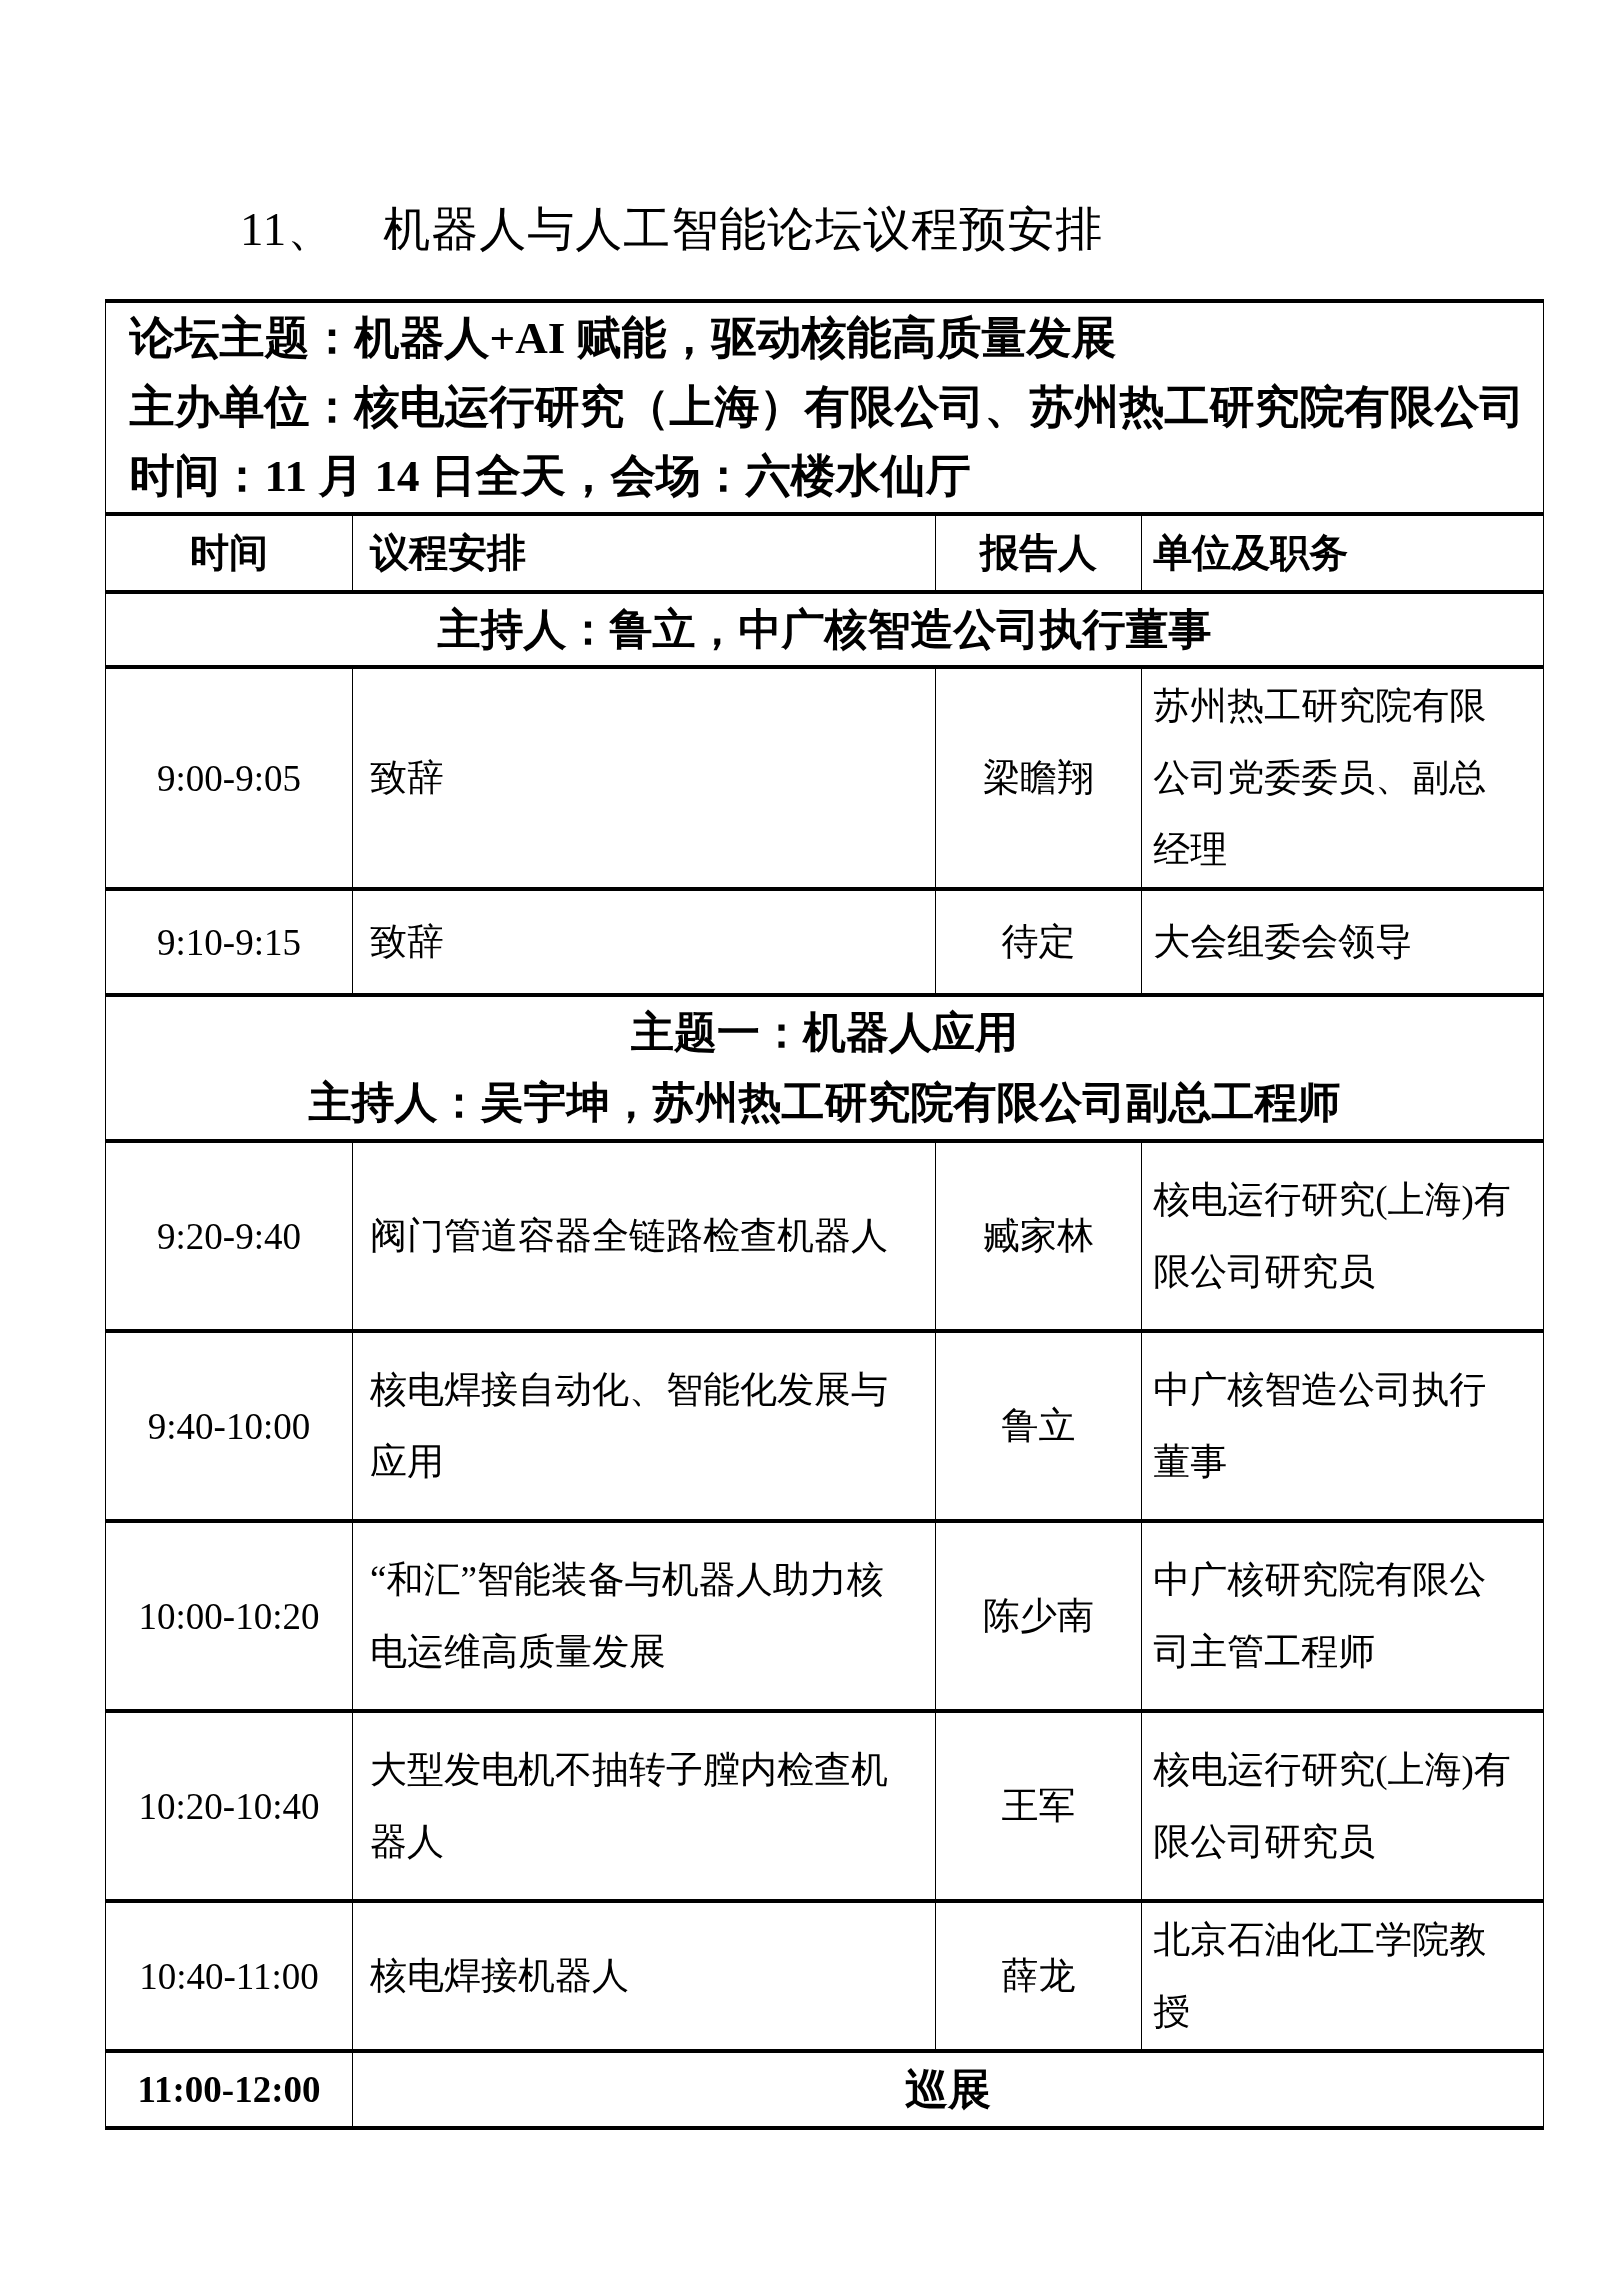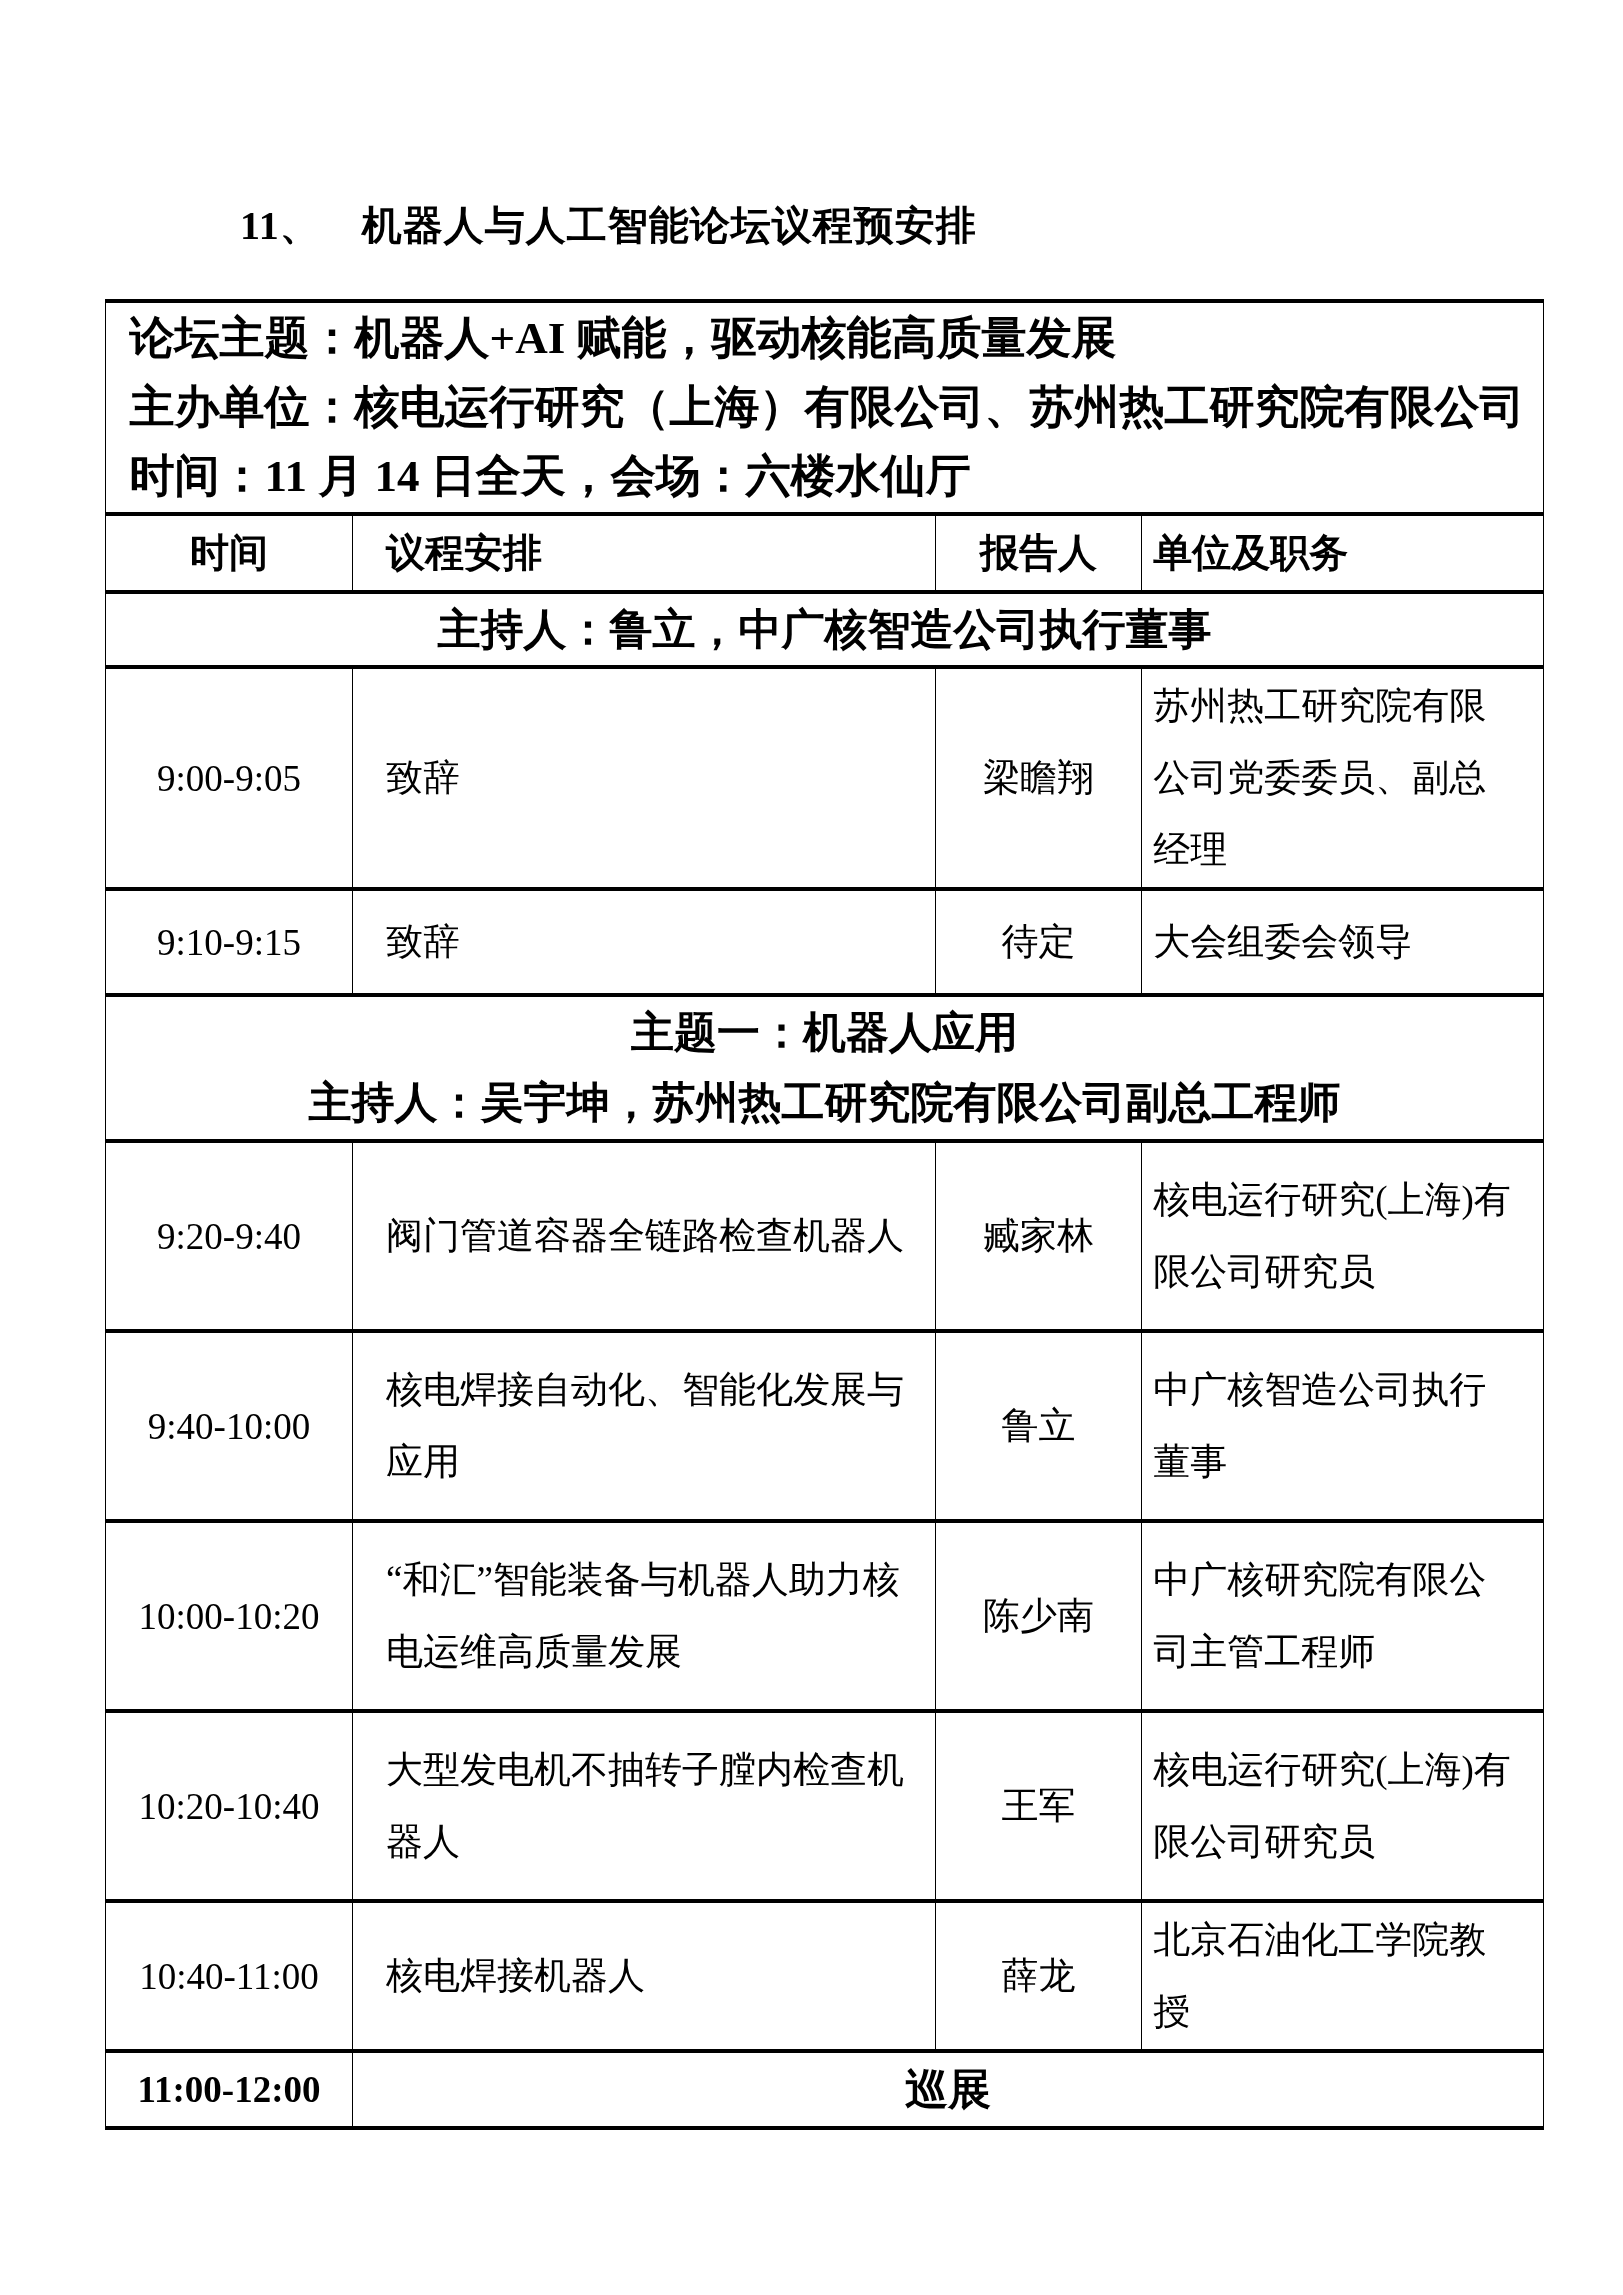--- a/index.html
+++ b/index.html
@@ -11,22 +11,22 @@
     position: relative;
     width: 1623px;
     height: 2295px;
     color: #000000;
     font-family: "Liberation Serif", "DejaVu Serif", serif;
   }
   .page-title {
     position: absolute;
     top: 198px;
     left: 240px;
-    font-size: 40px;
-    font-weight: bold;
+    font-size: 47px;
+    font-weight: normal;
     letter-spacing: 1px;
     white-space: nowrap;
   }
   table.agenda {
     position: absolute;
     top: 263px;
     left: 105px;
     width: 1438px;
     border-collapse: collapse;
     table-layout: fixed;
@@ -44,21 +44,21 @@
   td.info-cell {
     height: 207px;
     padding-left: 23.5px;
     font-size: 45px;
     font-weight: bold;
     line-height: 69px;
   }
   
   tr.head-row td { height: 70px; font-weight: bold; font-size: 39px; }
   td.c-time   { text-align: center; }
-  td.c-agenda { text-align: left; padding-left: 33px; padding-right: 20.4px; line-height: 72px; }
+  td.c-agenda { text-align: left; padding-left: 17px; padding-right: 20.4px; line-height: 72px; }
   td.c-speaker{ text-align: center; }
   td.c-org    { text-align: left; padding-left: 11.2px; padding-right: 25px; line-height: 72px; }
   td.merged-center {
     text-align: center;
     font-weight: bold;
     font-size: 43px;
   }
   tr.moderator-row td { height: 69px; }
   tr.theme-row td { height: 139px; line-height: 70px; }
   tr.r-tall   td { height: 184px; }

